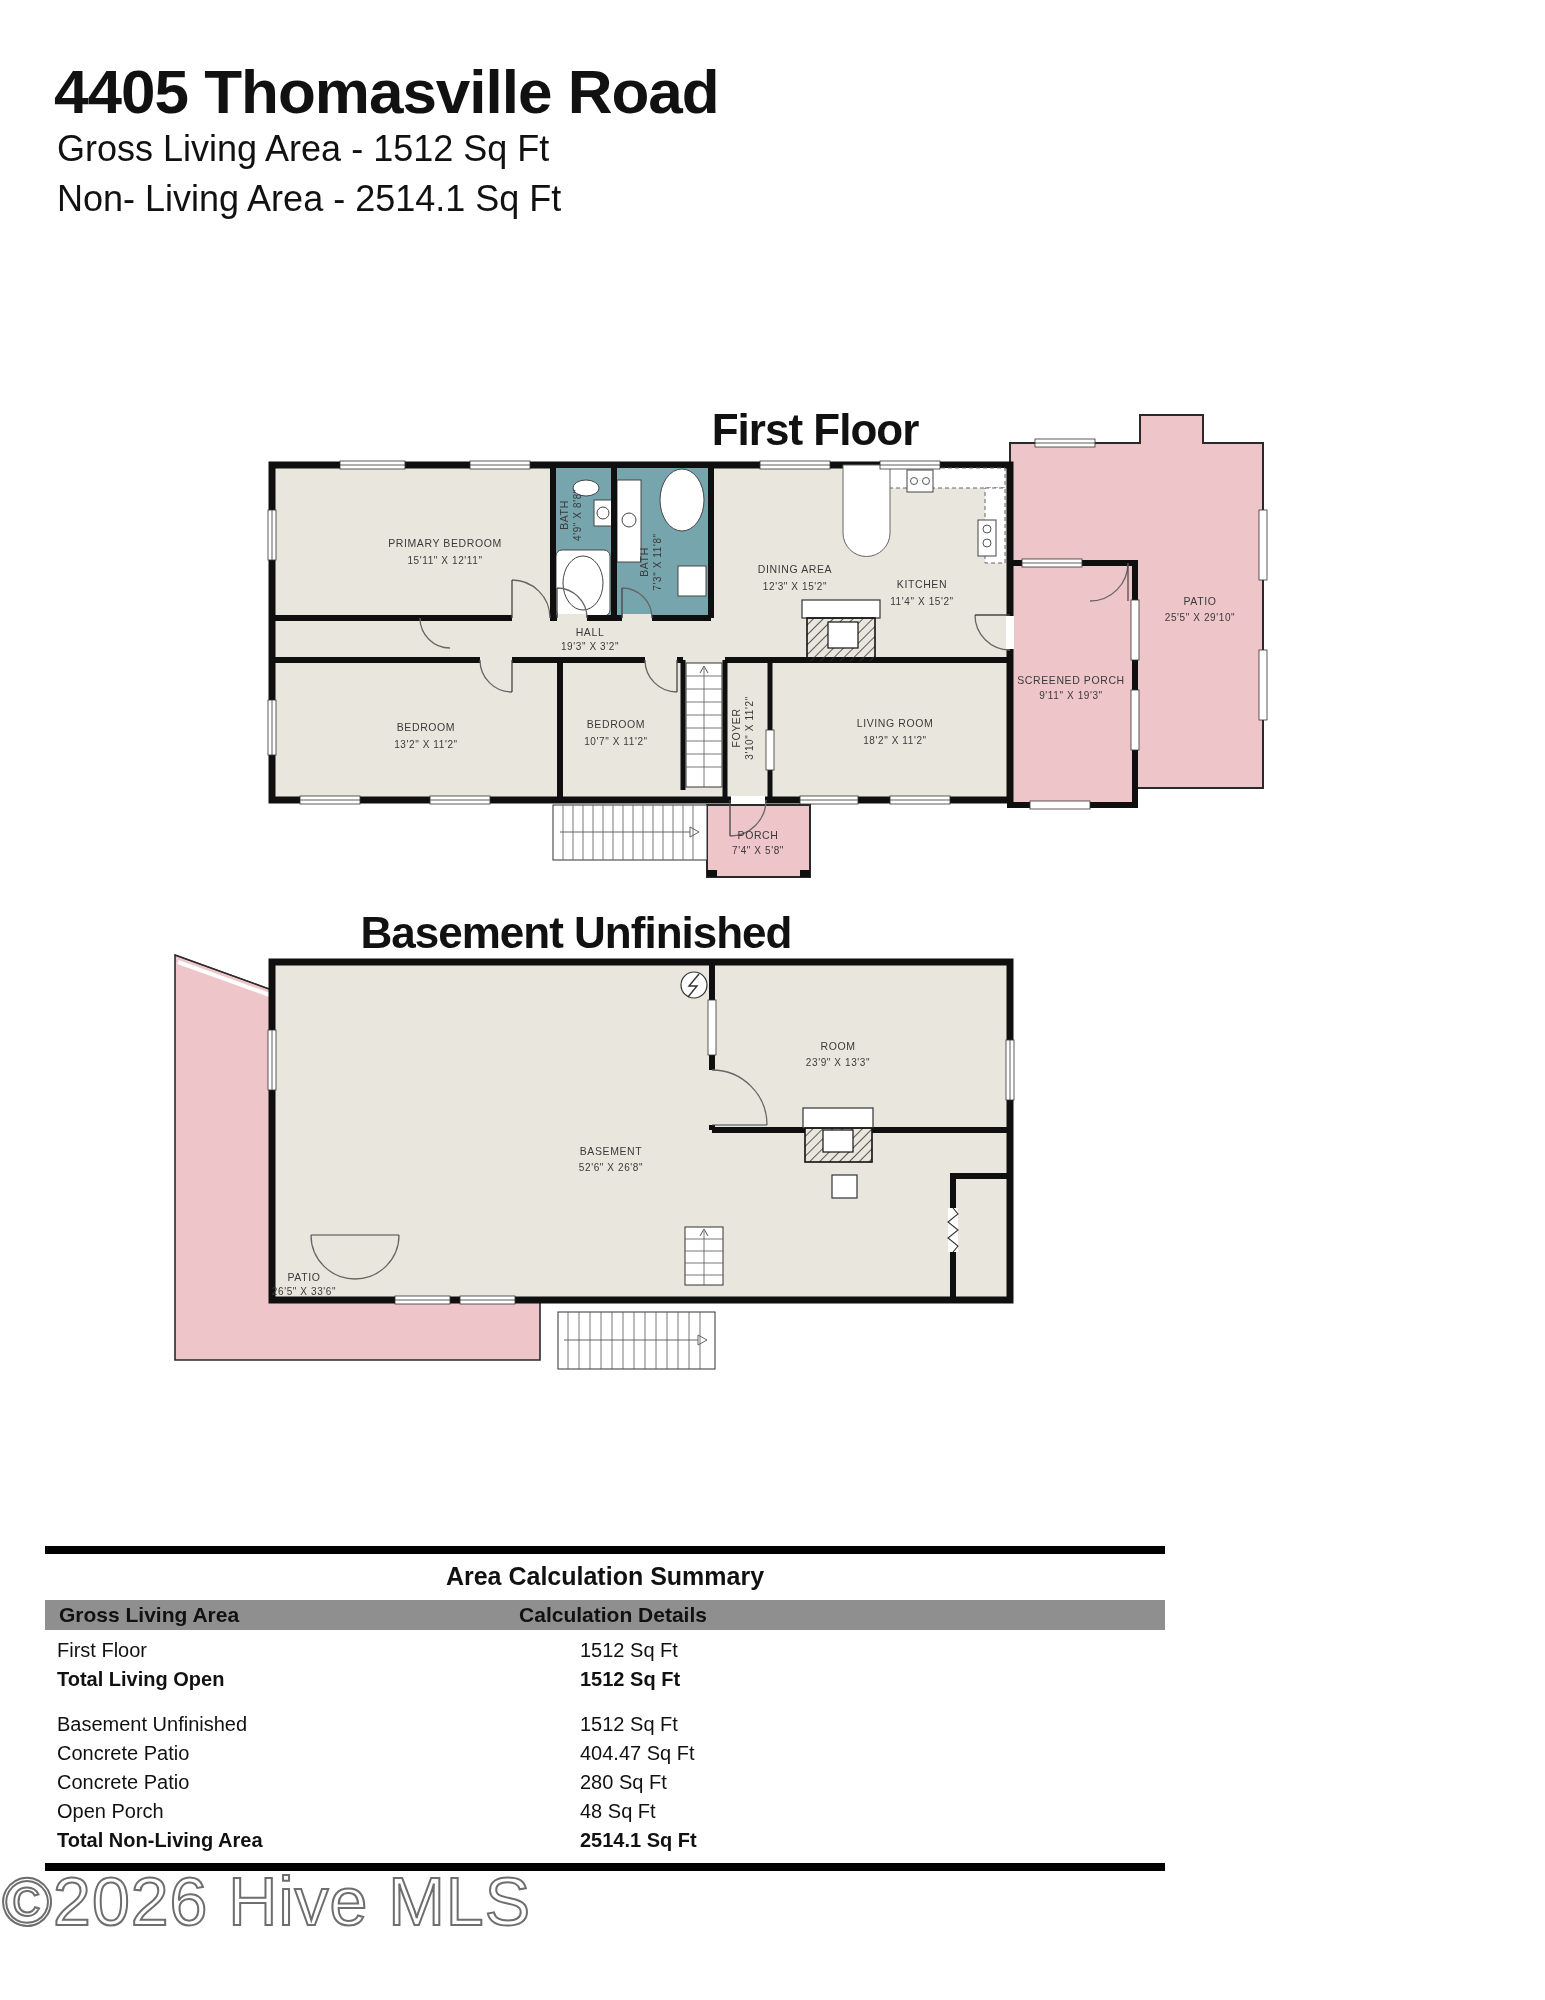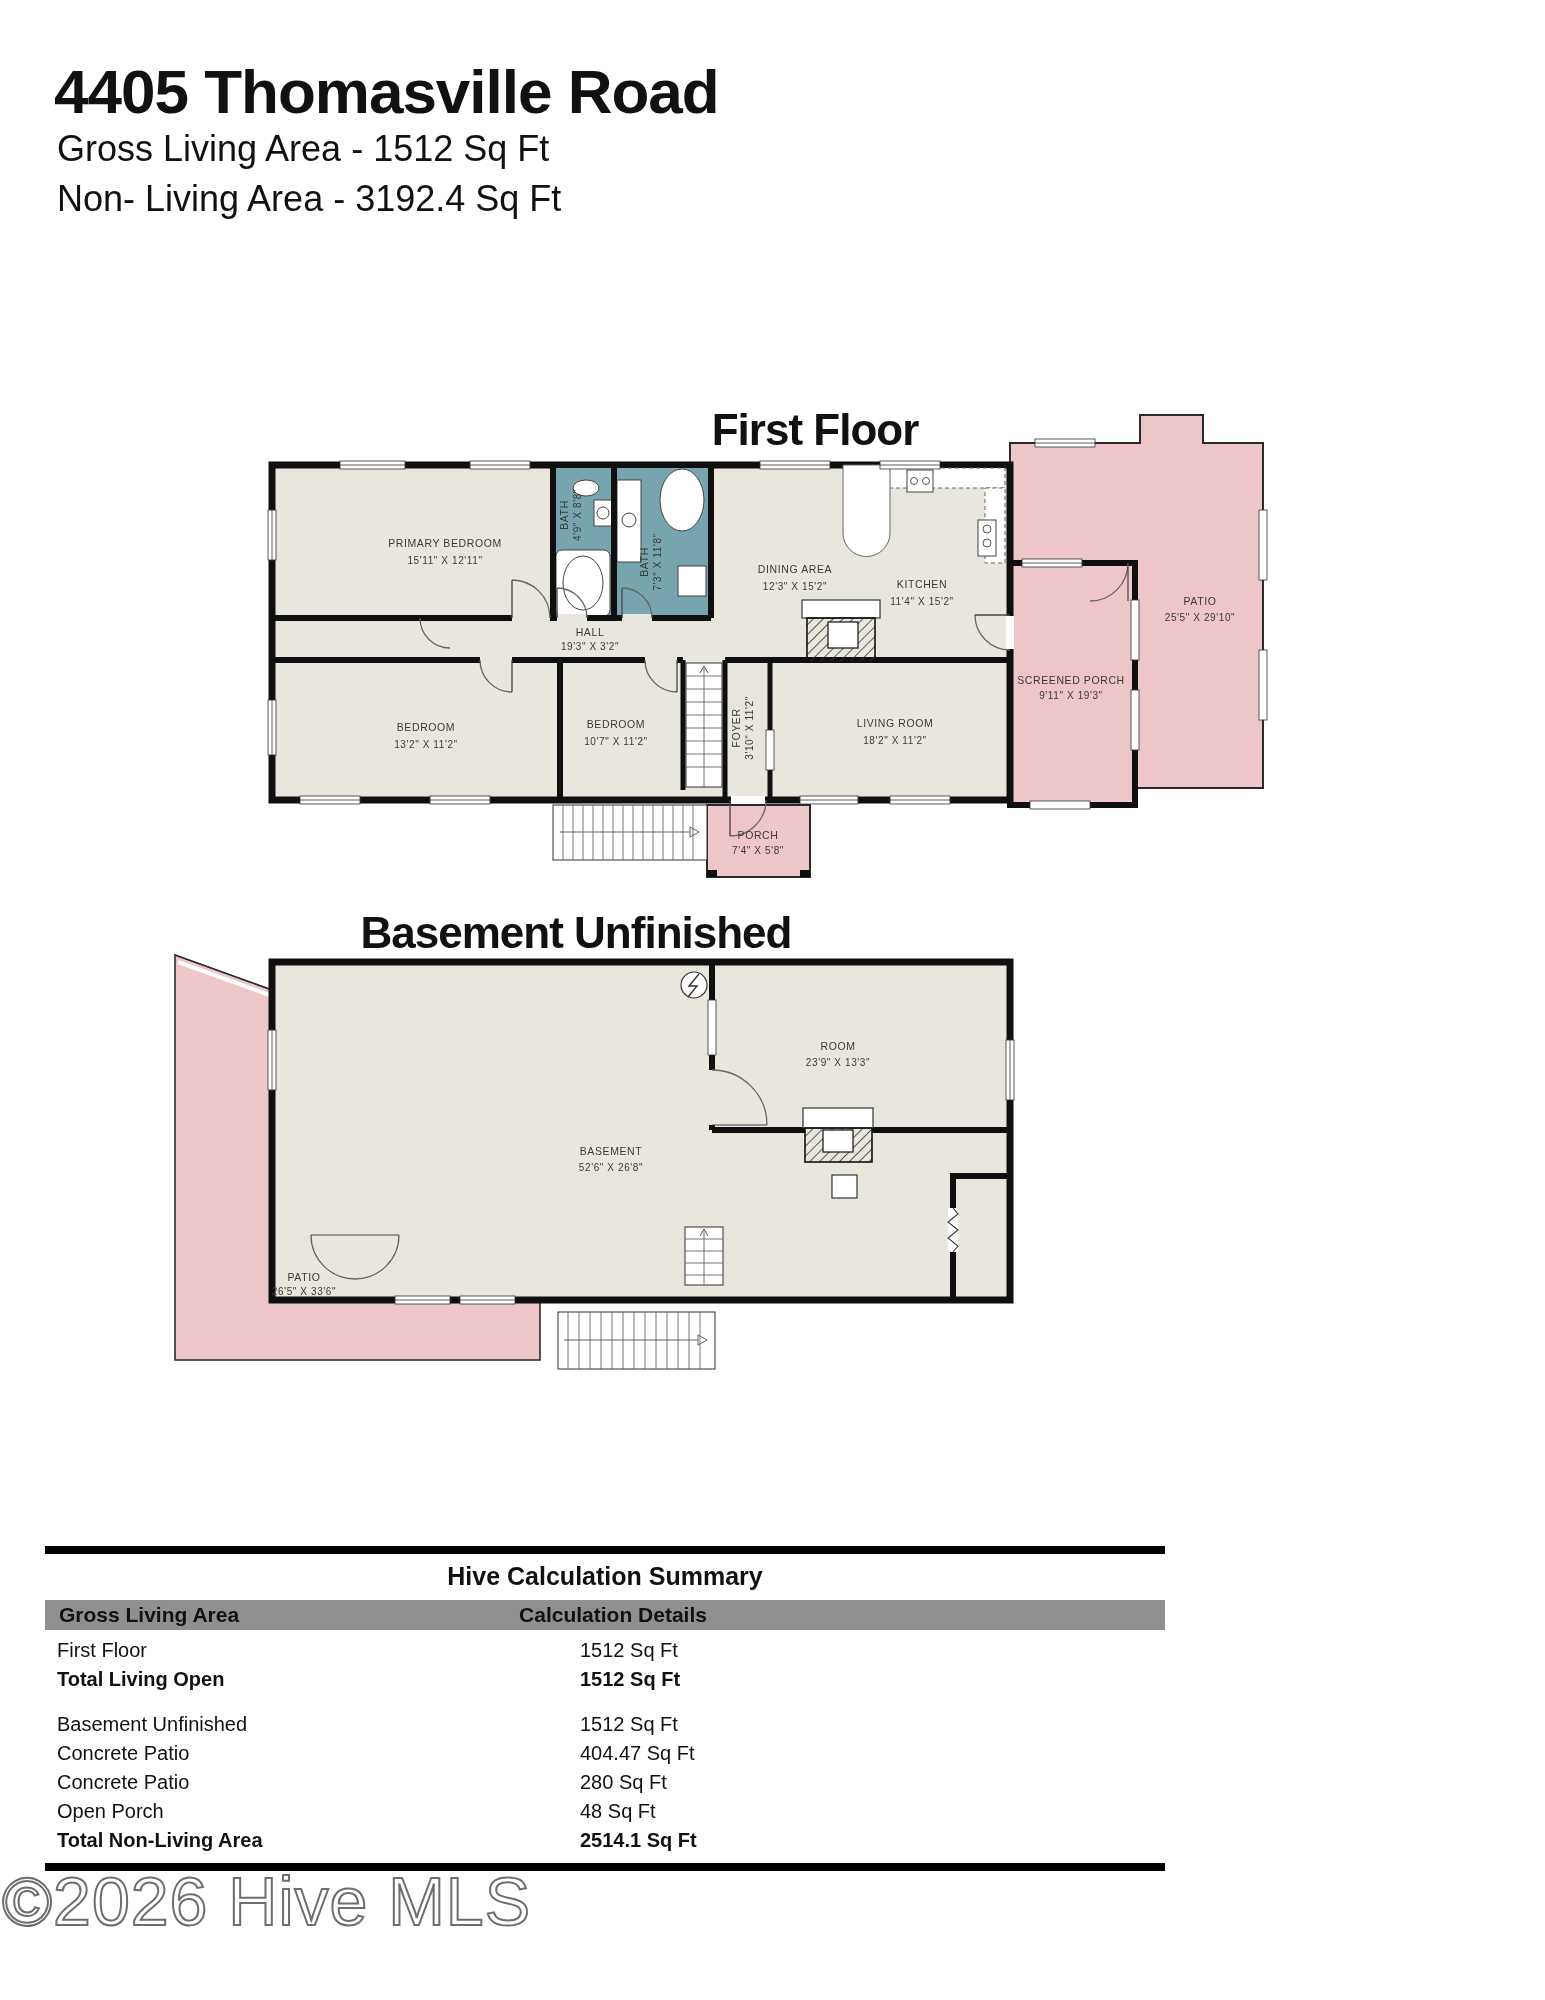--- a/index.html
+++ b/index.html
@@ -34,21 +34,21 @@
   #bot-bar{margin-top:8px;}
   
   #watermark{left:2px;top:1862px;font-size:68px;letter-spacing:1px;
     color:rgba(255,255,255,0.45);-webkit-text-stroke:2px #6e6e6e;z-index:6;}
 </style>
 </head>
 <body>
 
 <div class="abs" id="addr">4405 Thomasville Road</div>
 <div class="abs" id="gross">Gross Living Area - 1512 Sq Ft</div>
-<div class="abs" id="nonliv">Non- Living Area - 3192.4 Sq Ft</div>
+<div class="abs" id="nonliv">Non- Living Area - 2514.1 Sq Ft</div>
 
 <div class="abs plan-title" id="ff-title">First Floor</div>
 
 <svg class="abs" style="left:190px;top:400px;" width="1160" height="490" viewBox="0 0 1160 490">
   <defs>
     <pattern id="hatch1" width="7" height="7" patternUnits="userSpaceOnUse" patternTransform="rotate(45)">
       <line x1="0" y1="0" x2="0" y2="7" stroke="#333" stroke-width="1.6"></line>
     </pattern>
   </defs>
 
@@ -358,21 +358,21 @@
     <text class="rdims" x="461" y="271" text-anchor="middle">52'6" X 26'8"</text>
     <text class="rname" x="688" y="150" text-anchor="middle">ROOM</text>
     <text class="rdims" x="688" y="166" text-anchor="middle">23'9" X 13'3"</text>
     <text class="rname" x="154" y="381" text-anchor="middle">PATIO</text>
     <text class="rdims" x="154" y="395" text-anchor="middle">26'5" X 33'6"</text>
   </g>
 </svg>
 
 <div class="abs" id="table">
   <div class="bar"></div>
-  <div class="t-title">Hive Calculation Summary</div>
+  <div class="t-title">Area Calculation Summary</div>
 
   <div class="t-gray">
     <span class="center">Calculation Details</span>
     <span class="left" style="position:relative;">Gross Living Area</span>
   </div>
   <div class="pad6"></div>
   <div class="t-row">
     <span class="lab">First Floor</span>
     <span class="val">1512 Sq Ft</span>
   </div>

